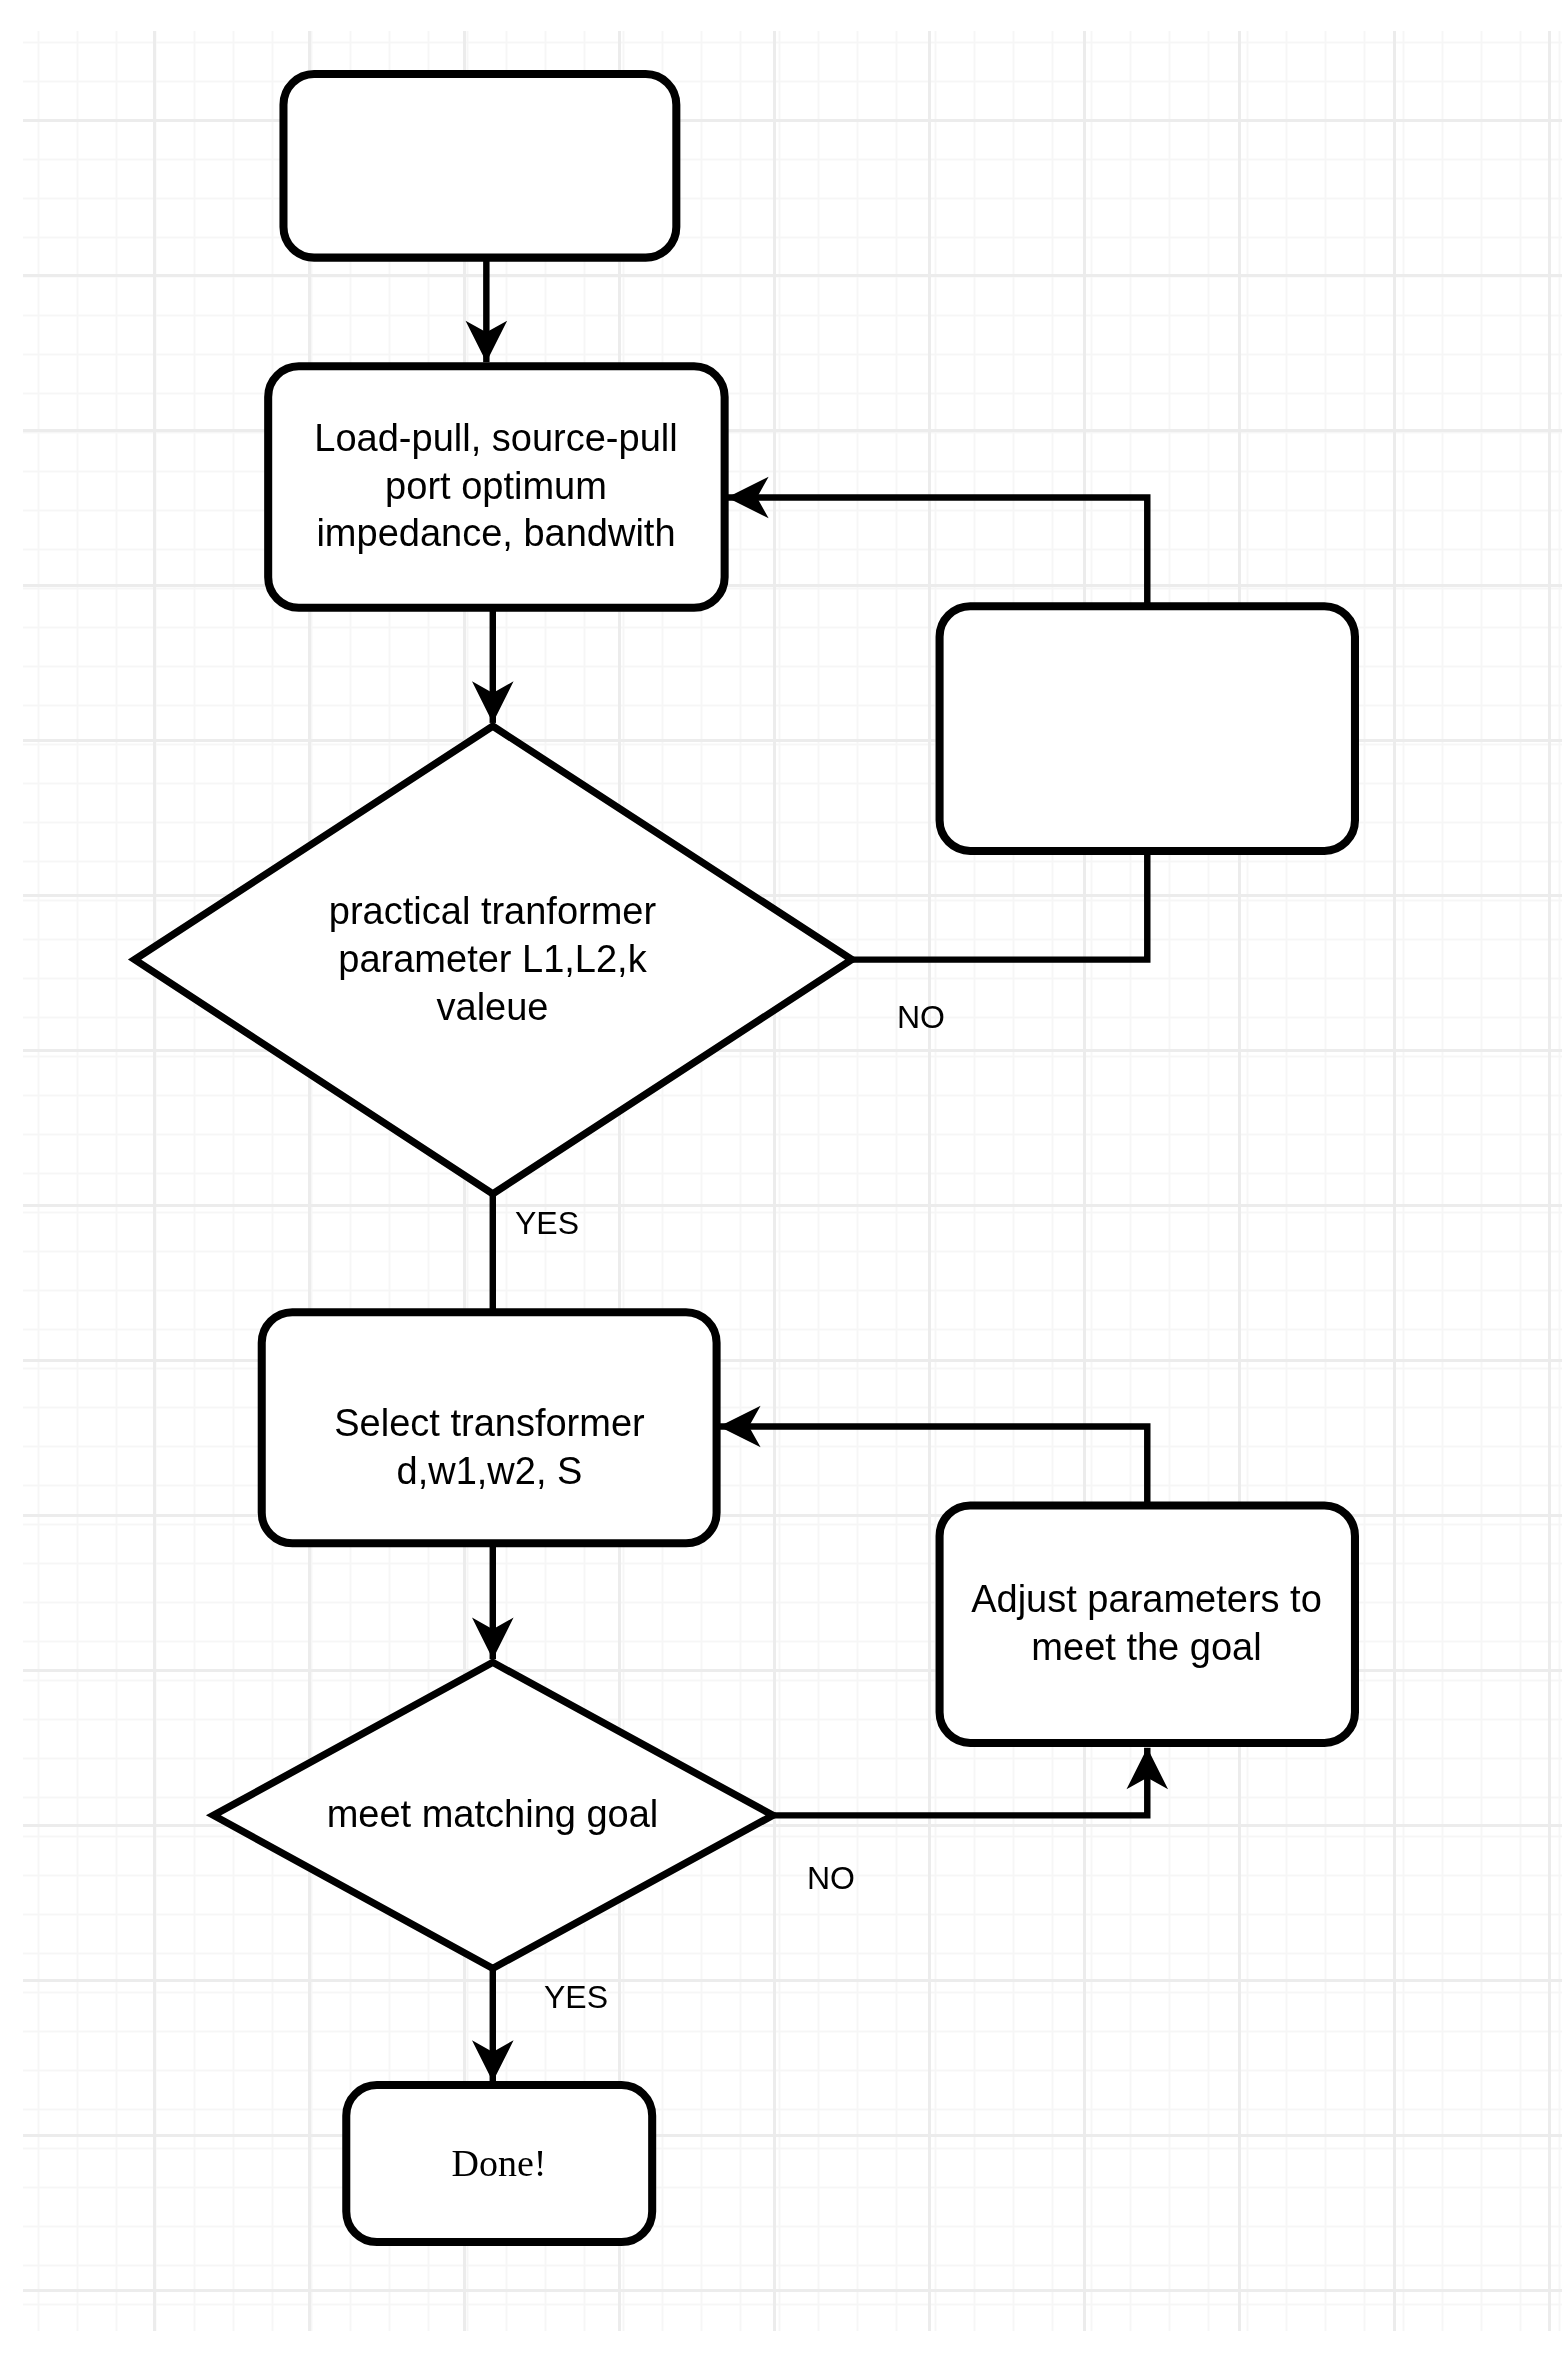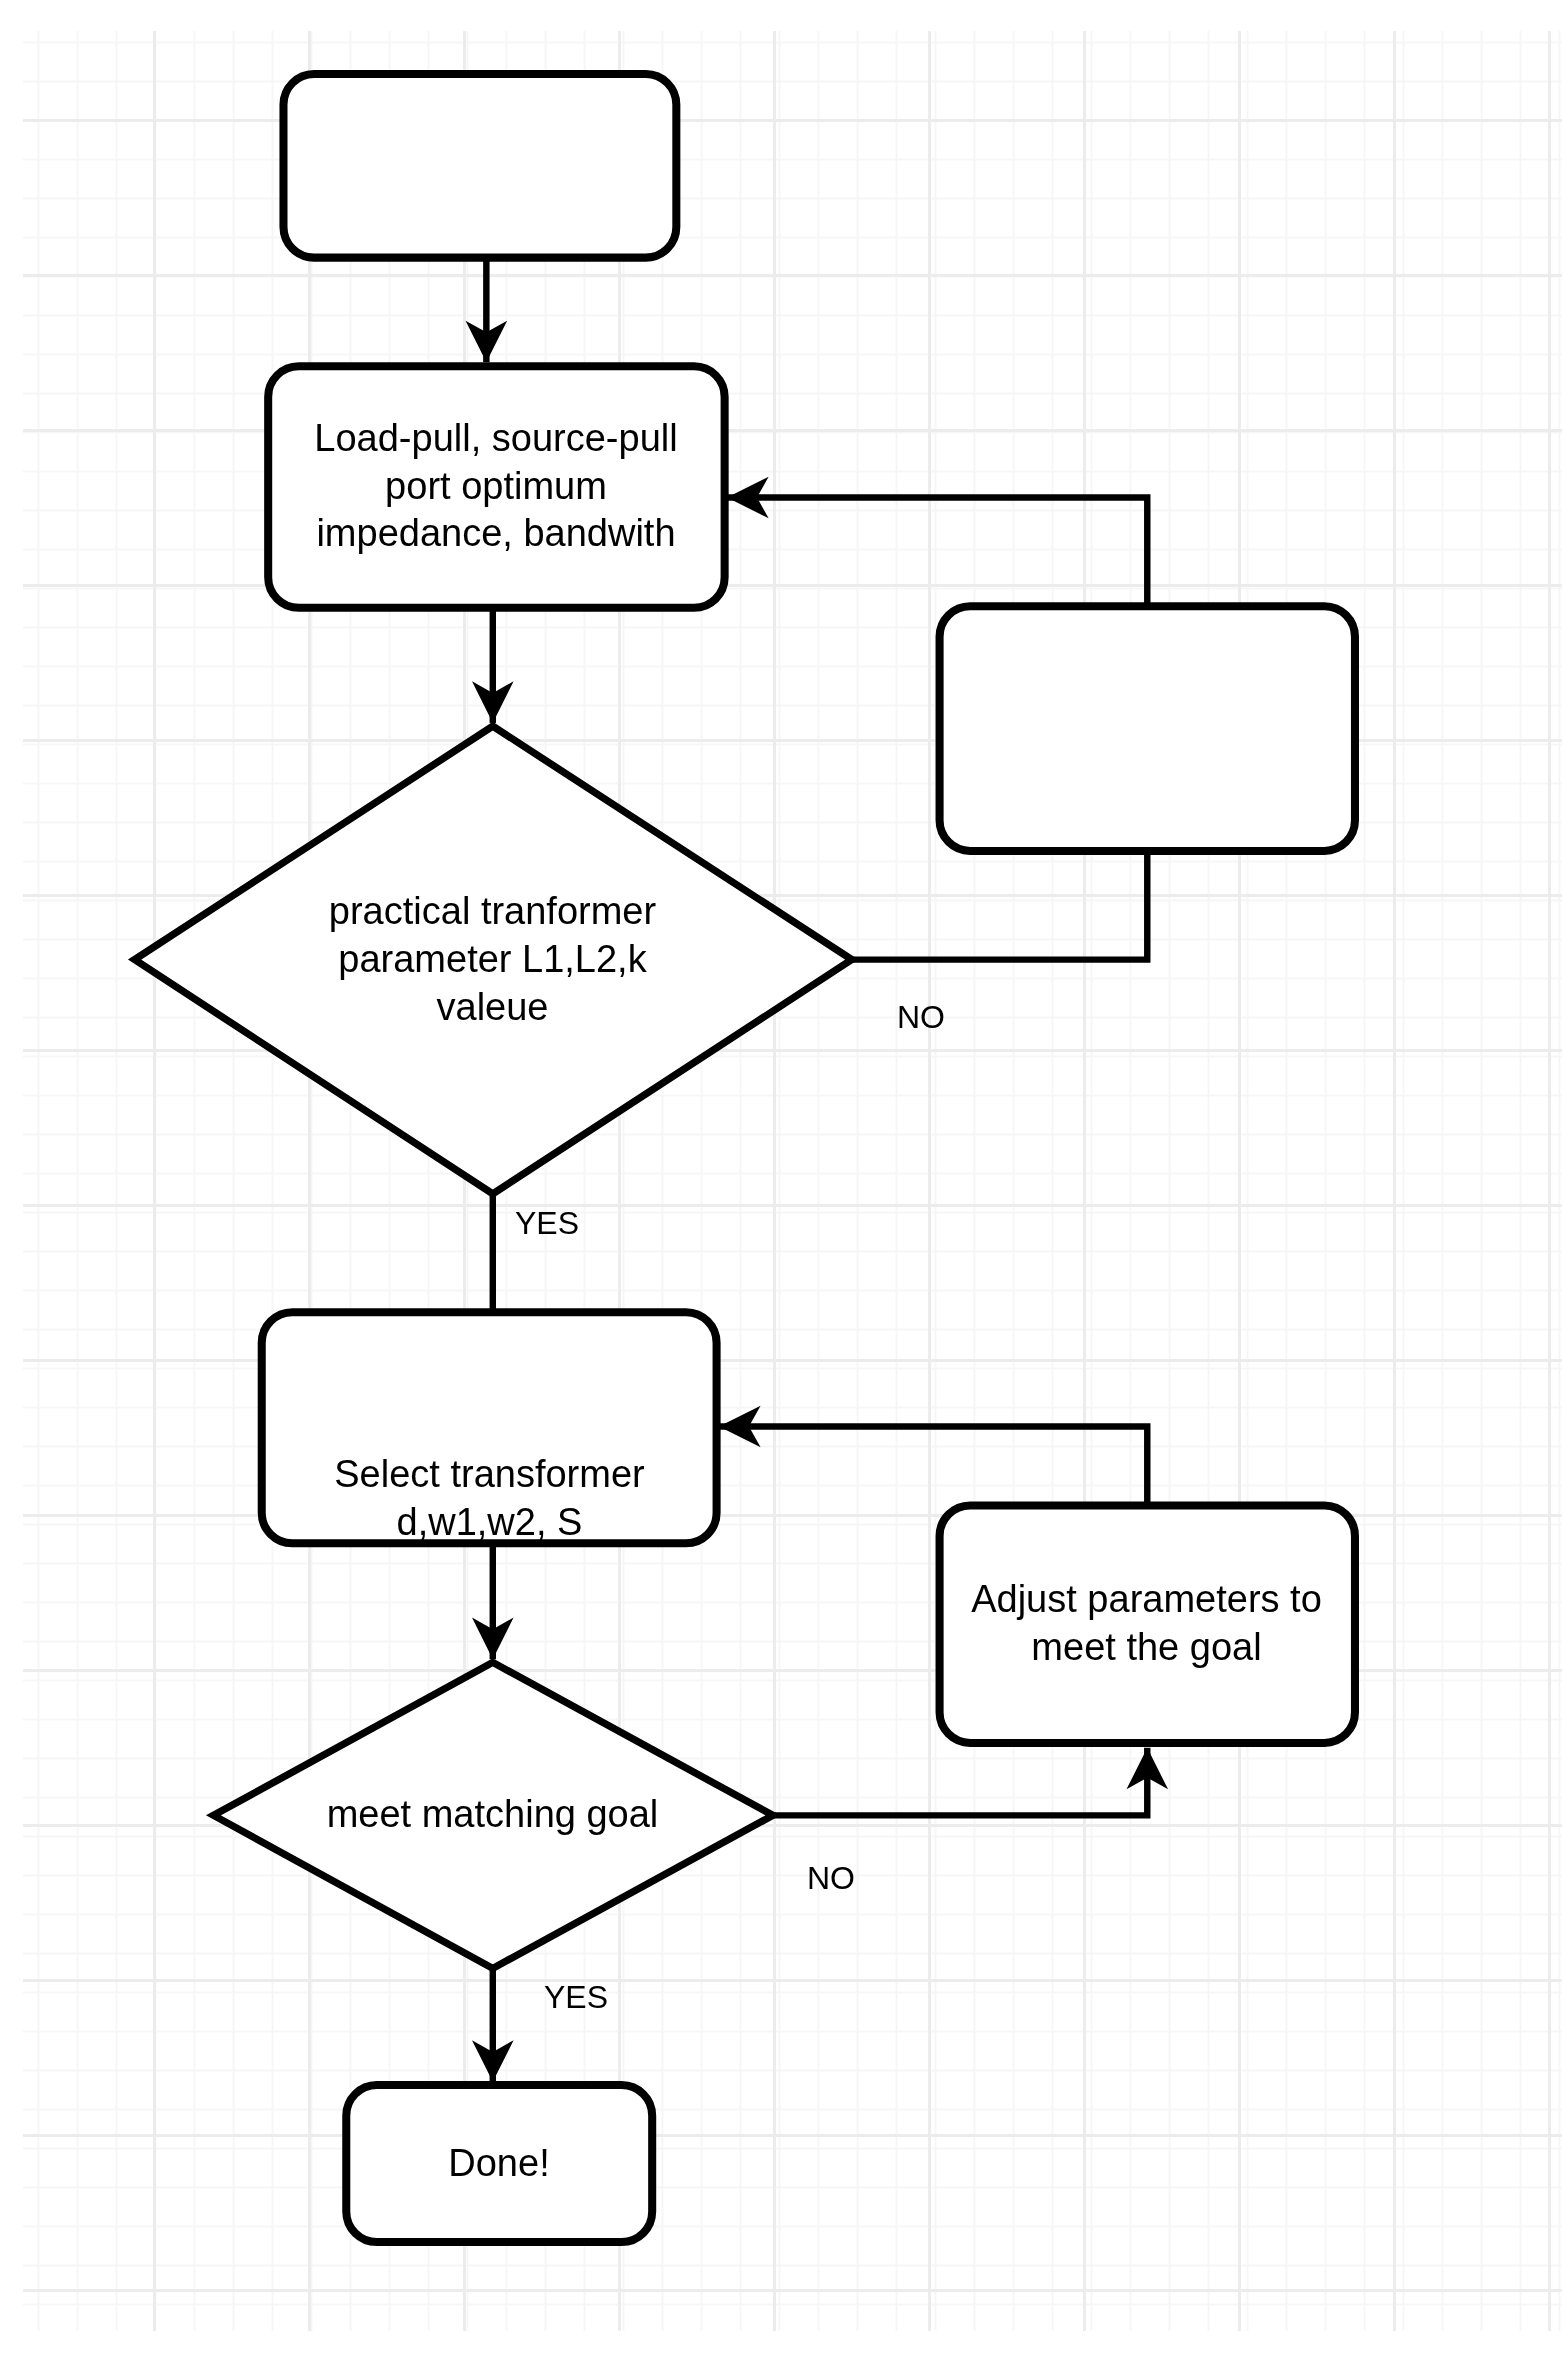--- a/index.html
+++ b/index.html
@@ -74,25 +74,25 @@
     <polygon class="diamond" points="612,2065 960,2255 612,2445 265,2255"></polygon>
     <rect class="shape" x="430" y="2590" width="380" height="195" rx="38"></rect>
   </svg>
 
   <div class="label" style="left:268px;top:366px;width:456px;height:241px;">Load-pull, source-pull
 port optimum
 impedance, bandwith</div>
   <div class="label" style="left:134px;top:726px;width:717px;height:468px;">practical tranformer
 parameter L1,L2,k
 valeue</div>
-  <div class="label" style="left:262px;top:1383px;width:455px;height:231px;">Select transformer
+  <div class="label" style="left:262px;top:1332px;width:455px;height:231px;">Select transformer
 d,w1,w2, S</div>
   <div class="label" style="left:213px;top:1662px;width:559px;height:306px;">meet matching goal</div>
   <div class="label" style="left:939px;top:1505px;width:415px;height:237px;">Adjust parameters to
 meet the goal</div>
-  <div class="label" style="left:346px;top:2085px;width:306px;height:157px;">Done!</div>
+  <div class="label" style="left:346px;top:2085px;width:306px;height:157px;font-family:Liberation Serif, serif;">Done!</div>
 
   <div class="edge-label" style="left:897px;top:1000px;">NO</div>
   <div class="edge-label" style="left:515px;top:1206px;">YES</div>
   <div class="edge-label" style="left:807px;top:1861px;">NO</div>
   <div class="edge-label" style="left:544px;top:1980px;">YES</div>
 </div>
 
 
 </body></html>

